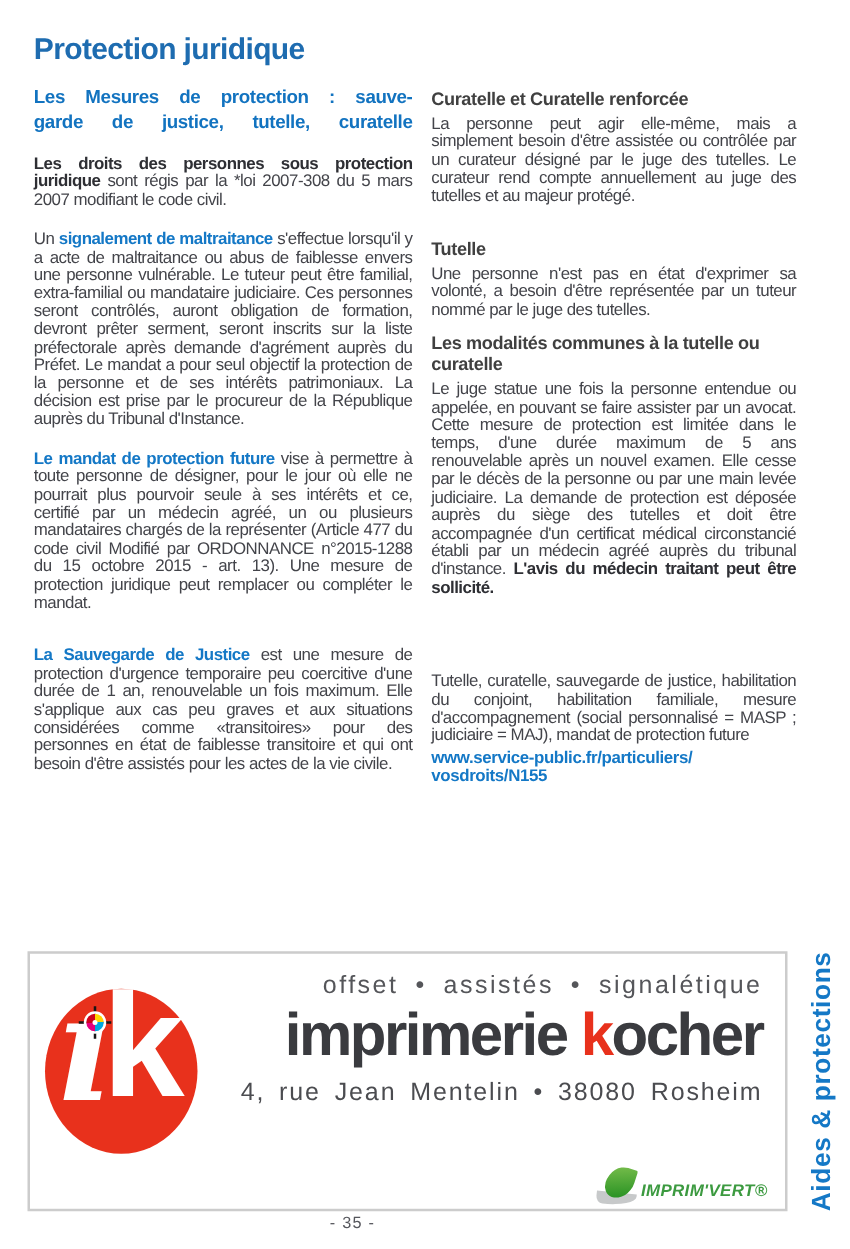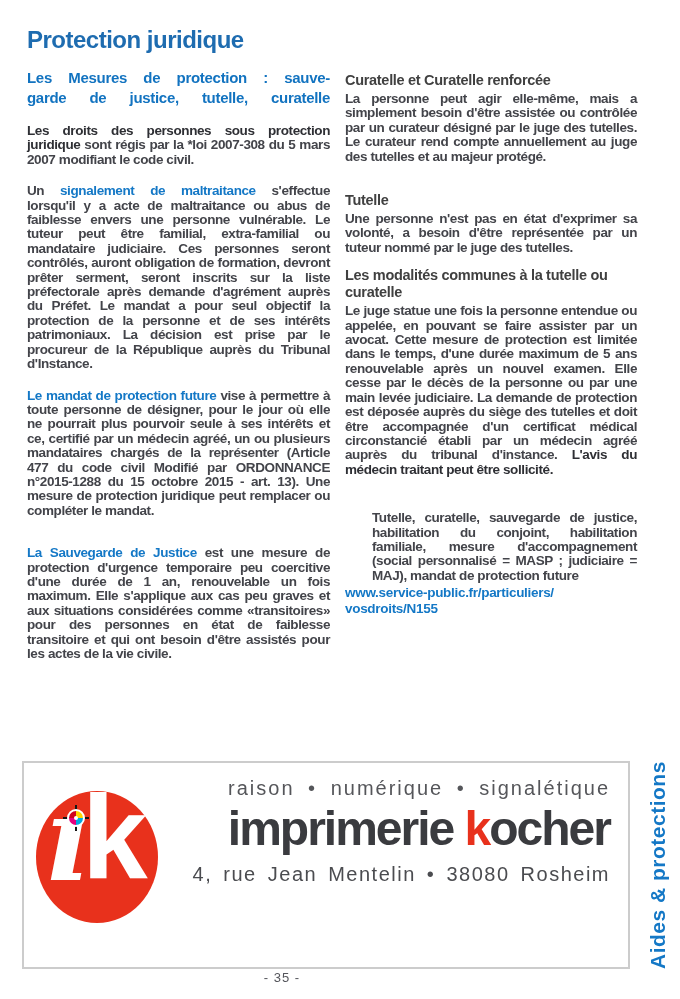--- a/index.html
+++ b/index.html
@@ -22,33 +22,33 @@
     white-space:pre-line;text-align:justify;text-align-last:justify;letter-spacing:-0.3px;
   }
   .para{
     margin:0 0 17px 0;font-size:13.5px;line-height:14.4px;letter-spacing:-0.4px;
     text-align:justify;color:#43444a;
   }
   #col-left p:nth-of-type(3){margin-bottom:28px;}
   #col-left p:nth-of-type(4){margin-bottom:32px;}
   #col-right p{margin:0 0 28px 0;}
   #col-right p:nth-of-type(2){margin-bottom:12px;}
-  #col-right p:nth-of-type(3){margin-bottom:34px;}
-  #col-right p:nth-of-type(4){margin-bottom:2px;margin-left:27px;}
+  #col-right p:nth-of-type(3){margin-bottom:61px;}
+  #col-right p:nth-of-type(4){margin-bottom:2px;}
   .rc-h{
     margin:0 0 3px 0;font-size:14.5px;line-height:17px;font-weight:700;color:#404040;
     white-space:pre-line;letter-spacing:-0.3px;
   }
   #col-right h3:nth-of-type(2){margin-top:26px;}
   #col-right h3:nth-of-type(3){margin-top:0px;}
   .rc-link{
     font-size:13.5px;line-height:15.5px;font-weight:700;color:#1478c6;
     white-space:pre-line;letter-spacing:-0.3px;
   }
-  .seg-n{font-weight:700;}
+  .seg-n{font-weight:400;}
   .seg-b{font-weight:700;color:#2e2f34;}
   .seg-bb{font-weight:700;color:#1478c6;}
   
   #ad-box{
     position:absolute;left:22px;top:761px;width:608px;height:208px;
     border:2px solid #cccccc;background:#ffffff;box-sizing:border-box;
   }
   #ik-logo{
     position:absolute;left:12px;top:28px;width:122px;height:132px;border-radius:50%;
     background:#e8311c;overflow:visible;
@@ -139,21 +139,28 @@
     <span class="logo-i">ı</span>
     <span class="logo-k">k</span>
     <div id="regmark">
       <div class="cross-v"></div>
       <div class="cross-h"></div>
       <div class="cmyk"></div>
       <div class="dot"></div>
     </div>
   </div>
   <div id="ad-text">
-    <div class="services">raison • numérique • signalétique</div>
+    <div class="services">offset • assistés • signalétique</div>
     <div class="brand"><span>imprimerie </span><span class="red">k</span><span>ocher</span></div>
     <div class="address">4, rue Jean Mentelin • 38080 Rosheim</div>
+  </div>
+  <div id="imprimvert">
+    <div class="leaf-wrap">
+      <div class="swoosh"></div>
+      <div class="leaf"></div>
+    </div>
+    <span class="iv-text">IMPRIM'VERT®</span>
   </div>
 </div>
 
 <div id="side-label">Aides &amp; protections</div>
 
 <div id="pageno">- 35 -</div>
 
 </body></html>

